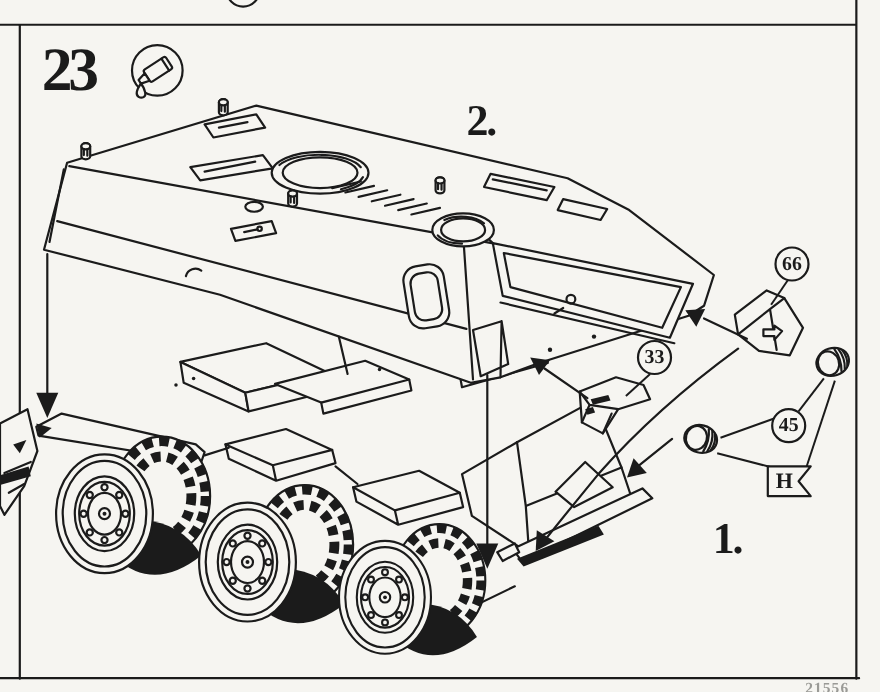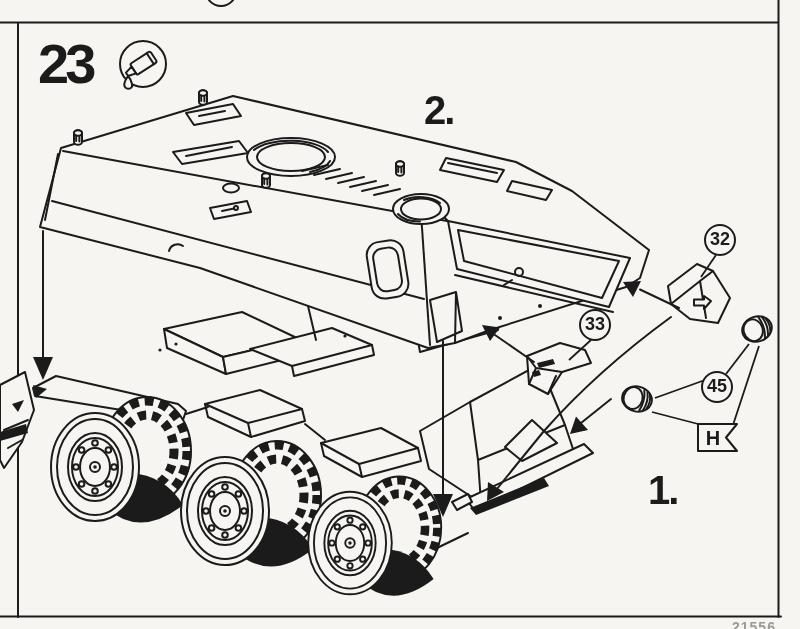--- a/index.html
+++ b/index.html
@@ -1,19 +1,19 @@
 <!DOCTYPE html>
 <html><head>
 <meta charset="utf-8">
 <style>
   :root{ --paper:#f6f5f1; --ink:#1b1b1b; }
   html,body{margin:0;padding:0;}
   body{width:800px;height:629px;overflow:hidden;background:var(--paper);}
   .sheet{position:relative;width:800px;height:443px;background:var(--paper);
-         font-family:Liberation Sans, sans-serif;color:var(--ink);}
+         font-family:Liberation Serif, serif;color:var(--ink);}
   svg{position:absolute;left:0;top:0;z-index:1;}
   .ln{stroke:var(--ink);stroke-width:2;fill:none;stroke-linejoin:round;stroke-linecap:round;}
   .wt{fill:var(--paper);}
   .bk{fill:var(--ink);stroke:none;}
   .lbl{position:absolute;z-index:2;font-weight:bold;color:var(--ink);line-height:1;}
   .stepnum{font-size:56px;letter-spacing:-4px;}
   .substep{font-size:40px;letter-spacing:-2px;}
   .callout{position:absolute;z-index:2;width:32px;height:32px;border:2.5px solid var(--ink);
            border-radius:50%;background:var(--paper);box-sizing:border-box;
            font-weight:bold;font-size:18px;text-align:center;line-height:26px;color:var(--ink);}
@@ -220,21 +220,21 @@
     <polygon class="bk" points="487,501 504,492 488,482"></polygon>
   </g>
 
   <polygon class="ln wt" points="698,424 737,424 726,437.5 737,451 698,451" stroke-width="3"></polygon>
 </svg>
 
 <div class="lbl stepnum" style="left:38px;top:36px;">23</div>
 <div class="lbl substep" style="left:424px;top:90px;">2.</div>
 <div class="lbl substep" style="left:648px;top:470px;">1.</div>
 
-<div class="callout" style="left:704px;top:224px;">32</div>
+<div class="callout" style="left:704px;top:224px;">66</div>
 <div class="callout" style="left:579px;top:309px;">33</div>
 <div class="callout" style="left:701px;top:371px;">45</div>
 
 <div class="flagtxt" style="left:700px;top:427px;">H</div>
 
 <div class="footer" style="left:732px;top:619px;">21556</div>
 
 </div>
 
 </body></html>

